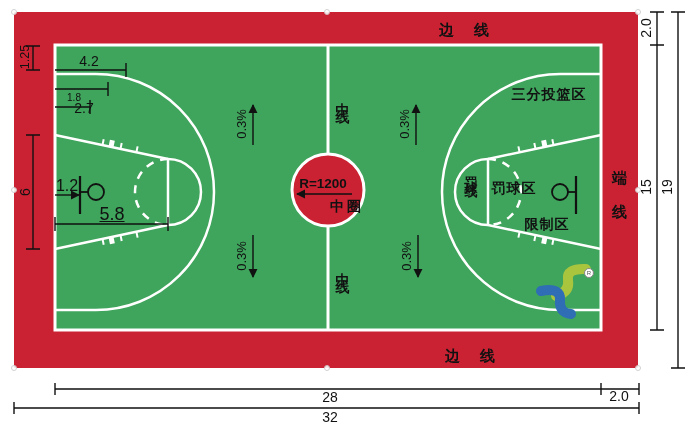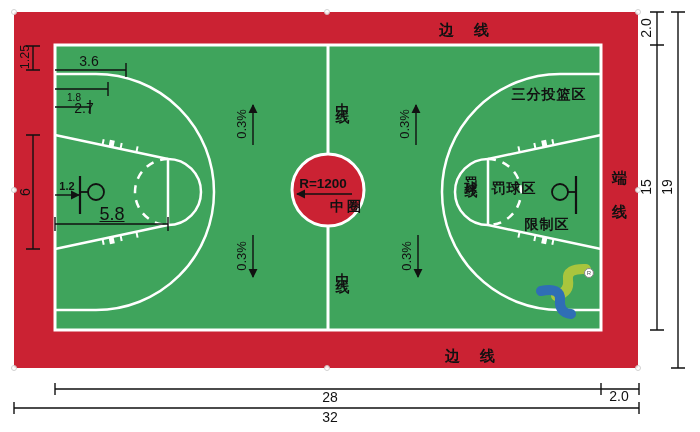--- a/index.html
+++ b/index.html
@@ -105,25 +105,25 @@
   <div class="lbl cjk vert" style="left:471px;top:166px;font-size:13px;letter-spacing:4px;">罚球线</div>
   <div class="lbl cjk" style="left:514px;top:177px;font-size:14px;letter-spacing:1px;margin-top:11px;">罚球区</div>
   <div class="lbl cjk" style="left:547px;top:224px;font-size:14px;letter-spacing:1px;">限制区</div>
 
   <div class="lbl num rot" style="left:241px;top:124px;font-size:13px;">0.3%</div>
   <div class="lbl num rot" style="left:404px;top:124px;font-size:13px;">0.3%</div>
   <div class="lbl num rot" style="left:241px;top:256px;font-size:13px;">0.3%</div>
   <div class="lbl num rot" style="left:406px;top:256px;font-size:13px;">0.3%</div>
 
   <div class="lbl num rot" style="left:25px;top:57px;font-size:12.5px;">1.25</div>
-  <div class="lbl num" style="left:89px;top:61px;font-size:14px;">3.6</div>
+  <div class="lbl num" style="left:89px;top:61px;font-size:14px;">4.2</div>
   <div class="lbl num" style="left:84px;top:80px;font-size:14px;margin-top:28px;">2.7</div>
   <div class="lbl num" style="left:74px;top:98px;font-size:10px;">1.8</div>
   <div class="lbl num rot" style="left:25px;top:192px;font-size:14px;">6</div>
-  <div class="lbl num" style="left:67px;top:186px;font-size:11px;font-weight:bold;">1.2</div>
+  <div class="lbl num" style="left:67px;top:186px;font-size:16px;">1.2</div>
   <div class="lbl num" style="left:112px;top:214px;font-size:18px;text-decoration:underline;">5.8</div>
 
   <div class="lbl num" style="left:330px;top:397px;font-size:14px;">28</div>
   <div class="lbl num" style="left:619px;top:396px;font-size:14px;">2.0</div>
   <div class="lbl num" style="left:330px;top:417px;font-size:14px;">32</div>
   <div class="lbl num rot" style="left:646px;top:28px;font-size:14px;">2.0</div>
   <div class="lbl num rot" style="left:646px;top:187px;font-size:14px;">15</div>
   <div class="lbl num rot" style="left:667px;top:187px;font-size:14px;">19</div>
 
   <div class="lbl num" style="left:589px;top:273px;font-size:6px;color:#555;">R</div>

